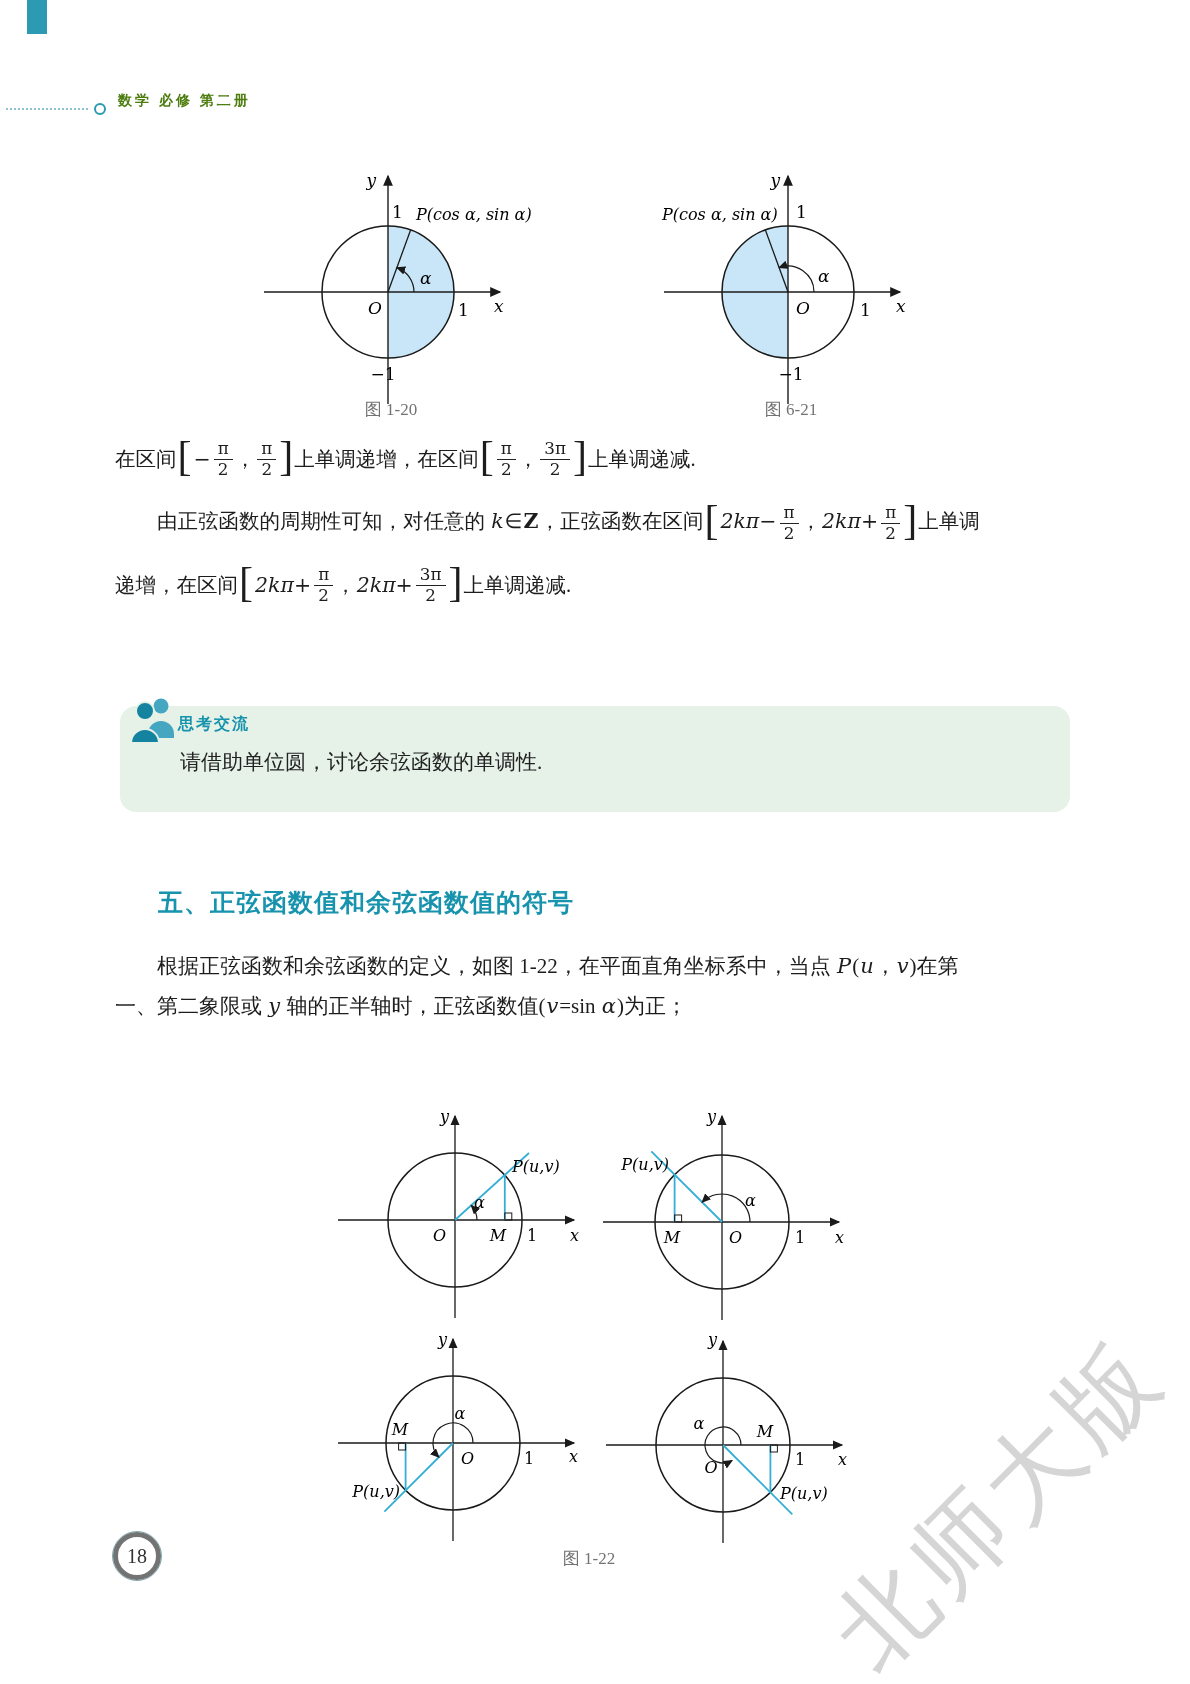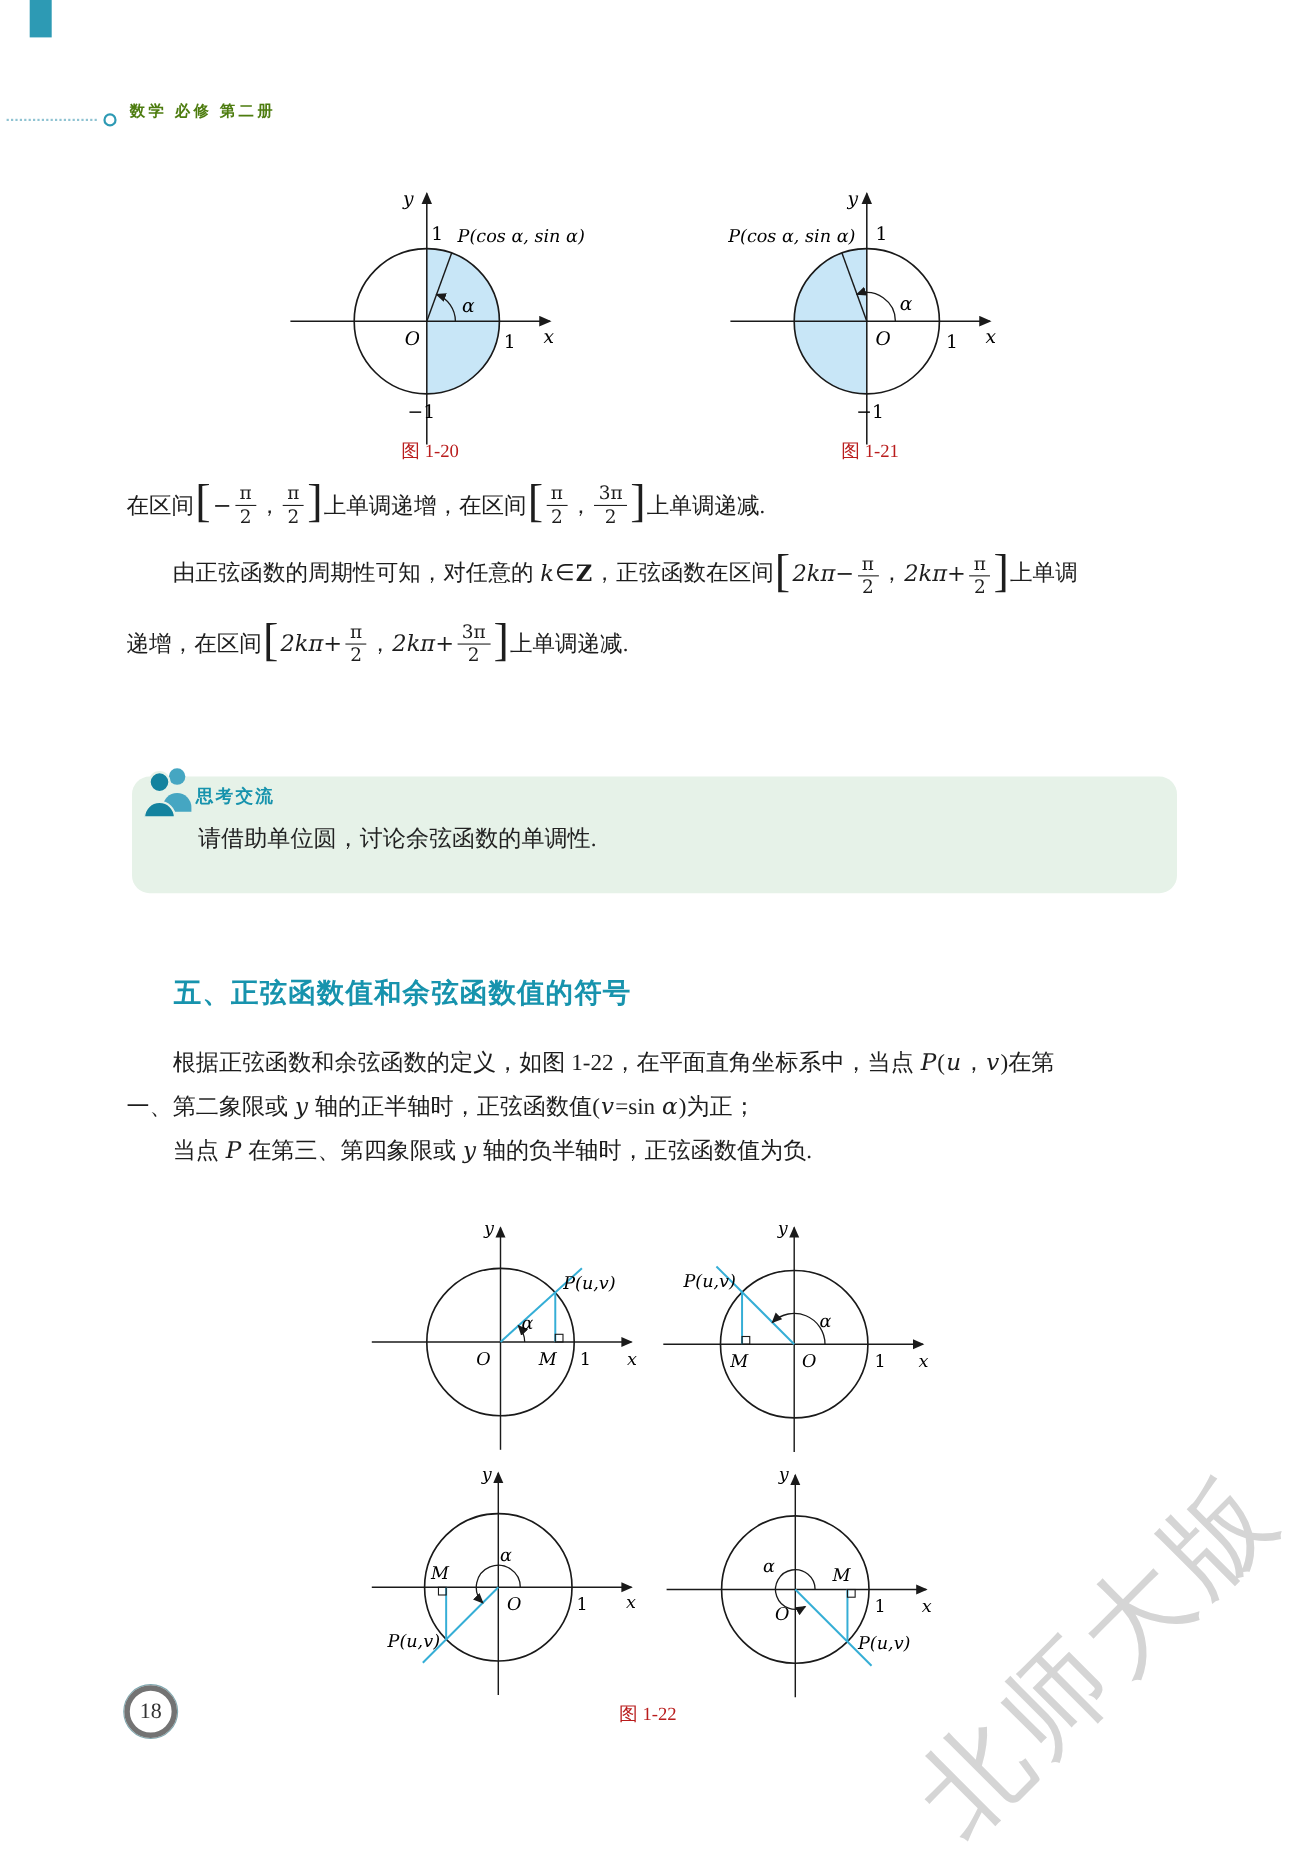--- a/index.html
+++ b/index.html
@@ -6,21 +6,21 @@
   #page{position:relative;width:1190px;height:1684px;background:#ffffff;overflow:hidden;
         font-family:"Liberation Serif",serif;color:#1d1d1d;}
   .abs{position:absolute;}
   
   #corner-tab{left:27px;top:0;width:20px;height:34px;background:#2d9ab4;}
   #header-rule{left:6px;top:108px;width:82px;border-top:2px dotted #8fc3d2;}
   #header-dot{left:94px;top:103px;width:8px;height:8px;border:2px solid #2d9ab4;border-radius:50%;}
   #header-title{left:118px;top:92px;font-family:"Liberation Sans",sans-serif;font-weight:bold;
                 font-size:14px;letter-spacing:3px;color:#4d7c0f;}
   
-  .fig-caption{font-size:17px;color:#b91c1c;text-align:center;width:200px;}
+  .fig-caption{font-size:17px;color:#737373;text-align:center;width:200px;}
   
   .mathline{left:115px;width:965px;height:62px;display:flex;align-items:center;
             font-size:20.5px;white-space:nowrap;}
   .mathline .indent{display:inline-block;width:42px;}
   .plainline{font-size:21px;line-height:40px;}
   .mv{font-family:"DejaVu Serif",serif;font-style:italic;padding:0 1px;}
   .mbz{font-family:"DejaVu Serif",serif;font-weight:bold;padding:0 1px;}
   .frac{display:inline-block;vertical-align:middle;text-align:center;
         font-family:"DejaVu Serif",serif;font-size:0.82em;line-height:1.15;margin:0 2px;}
   .frac .num{display:block;padding:0 4px;}
@@ -102,21 +102,21 @@
       <text x="12" y="62" font-style="italic" font-size="16">P(cos α, sin α)</text>
       <text x="168" y="124" font-style="italic" font-size="17">α</text>
       <text x="146" y="156" font-style="italic" font-size="17">O</text>
       <text x="210" y="158" font-size="17">1</text>
       <text x="246" y="154" font-style="italic" font-size="17">x</text>
       <text x="141" y="222" text-anchor="middle" font-size="17">−1</text>
     </svg>
   </div>
 
   <div class="abs content fig-caption" style="left:291px;top:398px;">图 1-20</div>
-  <div class="abs content fig-caption" style="left:691px;top:398px;">图 1-21</div>
+  <div class="abs content fig-caption" style="left:691px;top:398px;">图 6-21</div>
 
   <div class="abs content mathline" style="top:428px;">
       <span>在区间</span>
       <span class="brk">[</span>
       <span class="mv">−</span>
       <span class="frac">
         <span class="num">π</span>
         <span class="den">2</span>
       </span>
       <span>，</span>
@@ -171,21 +171,20 @@
     </svg>
   </div>
   <div class="abs content" id="think-title">思考交流</div>
   <div class="abs content" id="think-text">请借助单位圆，讨论余弦函数的单调性.</div>
 
   <div class="abs content" id="section-title">五、正弦函数值和余弦函数值的符号</div>
 
   <div class="abs content" id="para3">
     <div class="plainline" style="text-indent:42px;"><span>根据正弦函数和余弦函数的定义，如图 1-22，在平面直角坐标系中，当点 </span><span class="mv">P</span><span>(</span><span class="mv">u</span><span>，</span><span class="mv">v</span><span>)在第</span></div>
     <div class="plainline"><span>一、第二象限或 </span><span class="mv">y</span><span> 轴的正半轴时，正弦函数值(</span><span class="mv">v</span><span>=sin </span><span class="mv">α</span><span>)为正；</span></div>
-    <div class="plainline" style="text-indent:42px;"><span>当点 </span><span class="mv">P</span><span> 在第三、第四象限或 </span><span class="mv">y</span><span> 轴的负半轴时，正弦函数值为负.</span></div>
   </div>
 
   <div class="abs content" style="left:330px;top:1100px;">
     <svg width="250" height="230" viewBox="0 0 250 230">
       <defs>
           <marker id="ahq1" markerWidth="9" markerHeight="8" refX="7" refY="3.5" orient="auto">
             <path d="M0,0 L8,3.5 L0,7 Z" fill="#1a1a1a"></path>
           </marker>
         </defs>
       <line x1="8" y1="120" x2="244" y2="120" stroke="#1a1a1a" stroke-width="1.3" marker-end="url(#ahq1)"></line>

